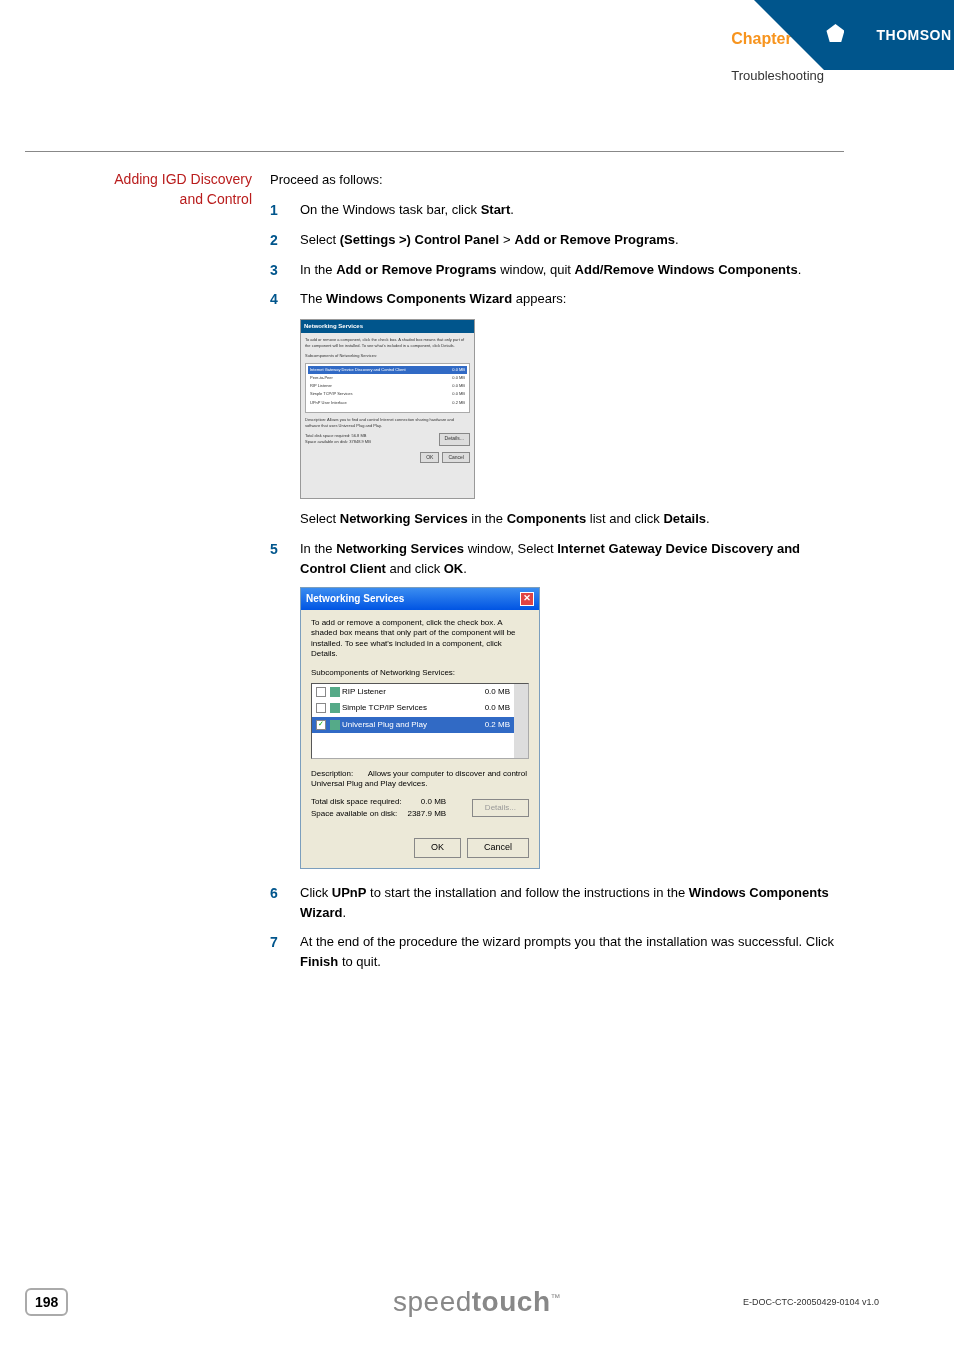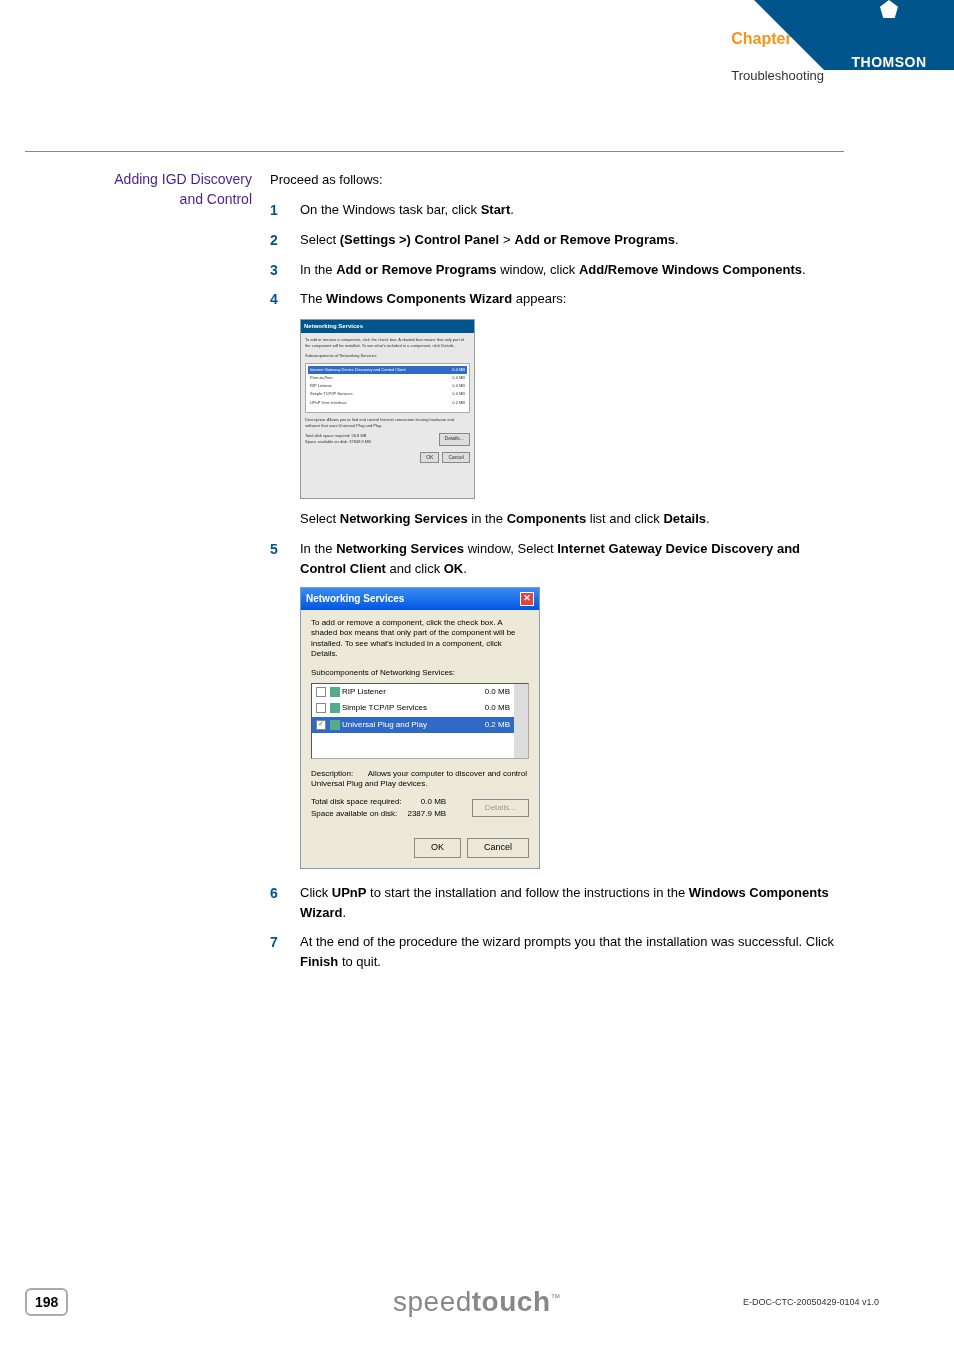--- a/index.html
+++ b/index.html
@@ -26,21 +26,20 @@
       color: #333;
       font-size: 13px;
       margin-top: 20px;
     }
     .logo-corner {
       background: #00558c;
       width: 130px;
       height: 70px;
       margin-top: -30px;
       display: flex;
-      flex-direction: column;
       align-items: center;
       justify-content: center;
       color: #fff;
       position: relative;
       gap: 32px;
     }
     .logo-corner::before {
       content: "";
       position: absolute;
       left: -70px;
@@ -68,21 +67,21 @@
     .section {
       display: flex;
       border-top: 1px solid #888;
       padding-top: 18px;
     }
     .section-label {
       width: 245px;
       flex-shrink: 0;
       text-align: right;
       padding-right: 18px;
-      color: #4c1d95;
+      color: #b91c1c;
       font-size: 14px;
       line-height: 1.4;
     }
     .section-body {
       flex: 1;
       font-size: 13px;
       line-height: 1.55;
       color: #000;
     }
     .section-body p { margin-bottom: 10px; }
@@ -288,21 +287,21 @@
         <li>
           <span class="step-num">2</span>
           <span class="step-text">
             <span>Select </span><strong>(Settings &gt;) Control Panel</strong><span class="gt-symbol">&gt;</span><strong>Add or Remove Programs</strong><span>.</span>
           </span>
         </li>
 
         <li>
           <span class="step-num">3</span>
           <span class="step-text">
-            <span>In the </span><strong>Add or Remove Programs</strong><span> window, click </span><strong>Add/Remove Windows Components</strong><span>.</span>
+            <span>In the </span><strong>Add or Remove Programs</strong><span> window, quit </span><strong>Add/Remove Windows Components</strong><span>.</span>
           </span>
         </li>
 
         <li>
           <span class="step-num">4</span>
           <span class="step-text">
             <span>The </span><strong>Windows Components Wizard</strong><span> appears:</span>
           </span>
         </li>
       </ol>

